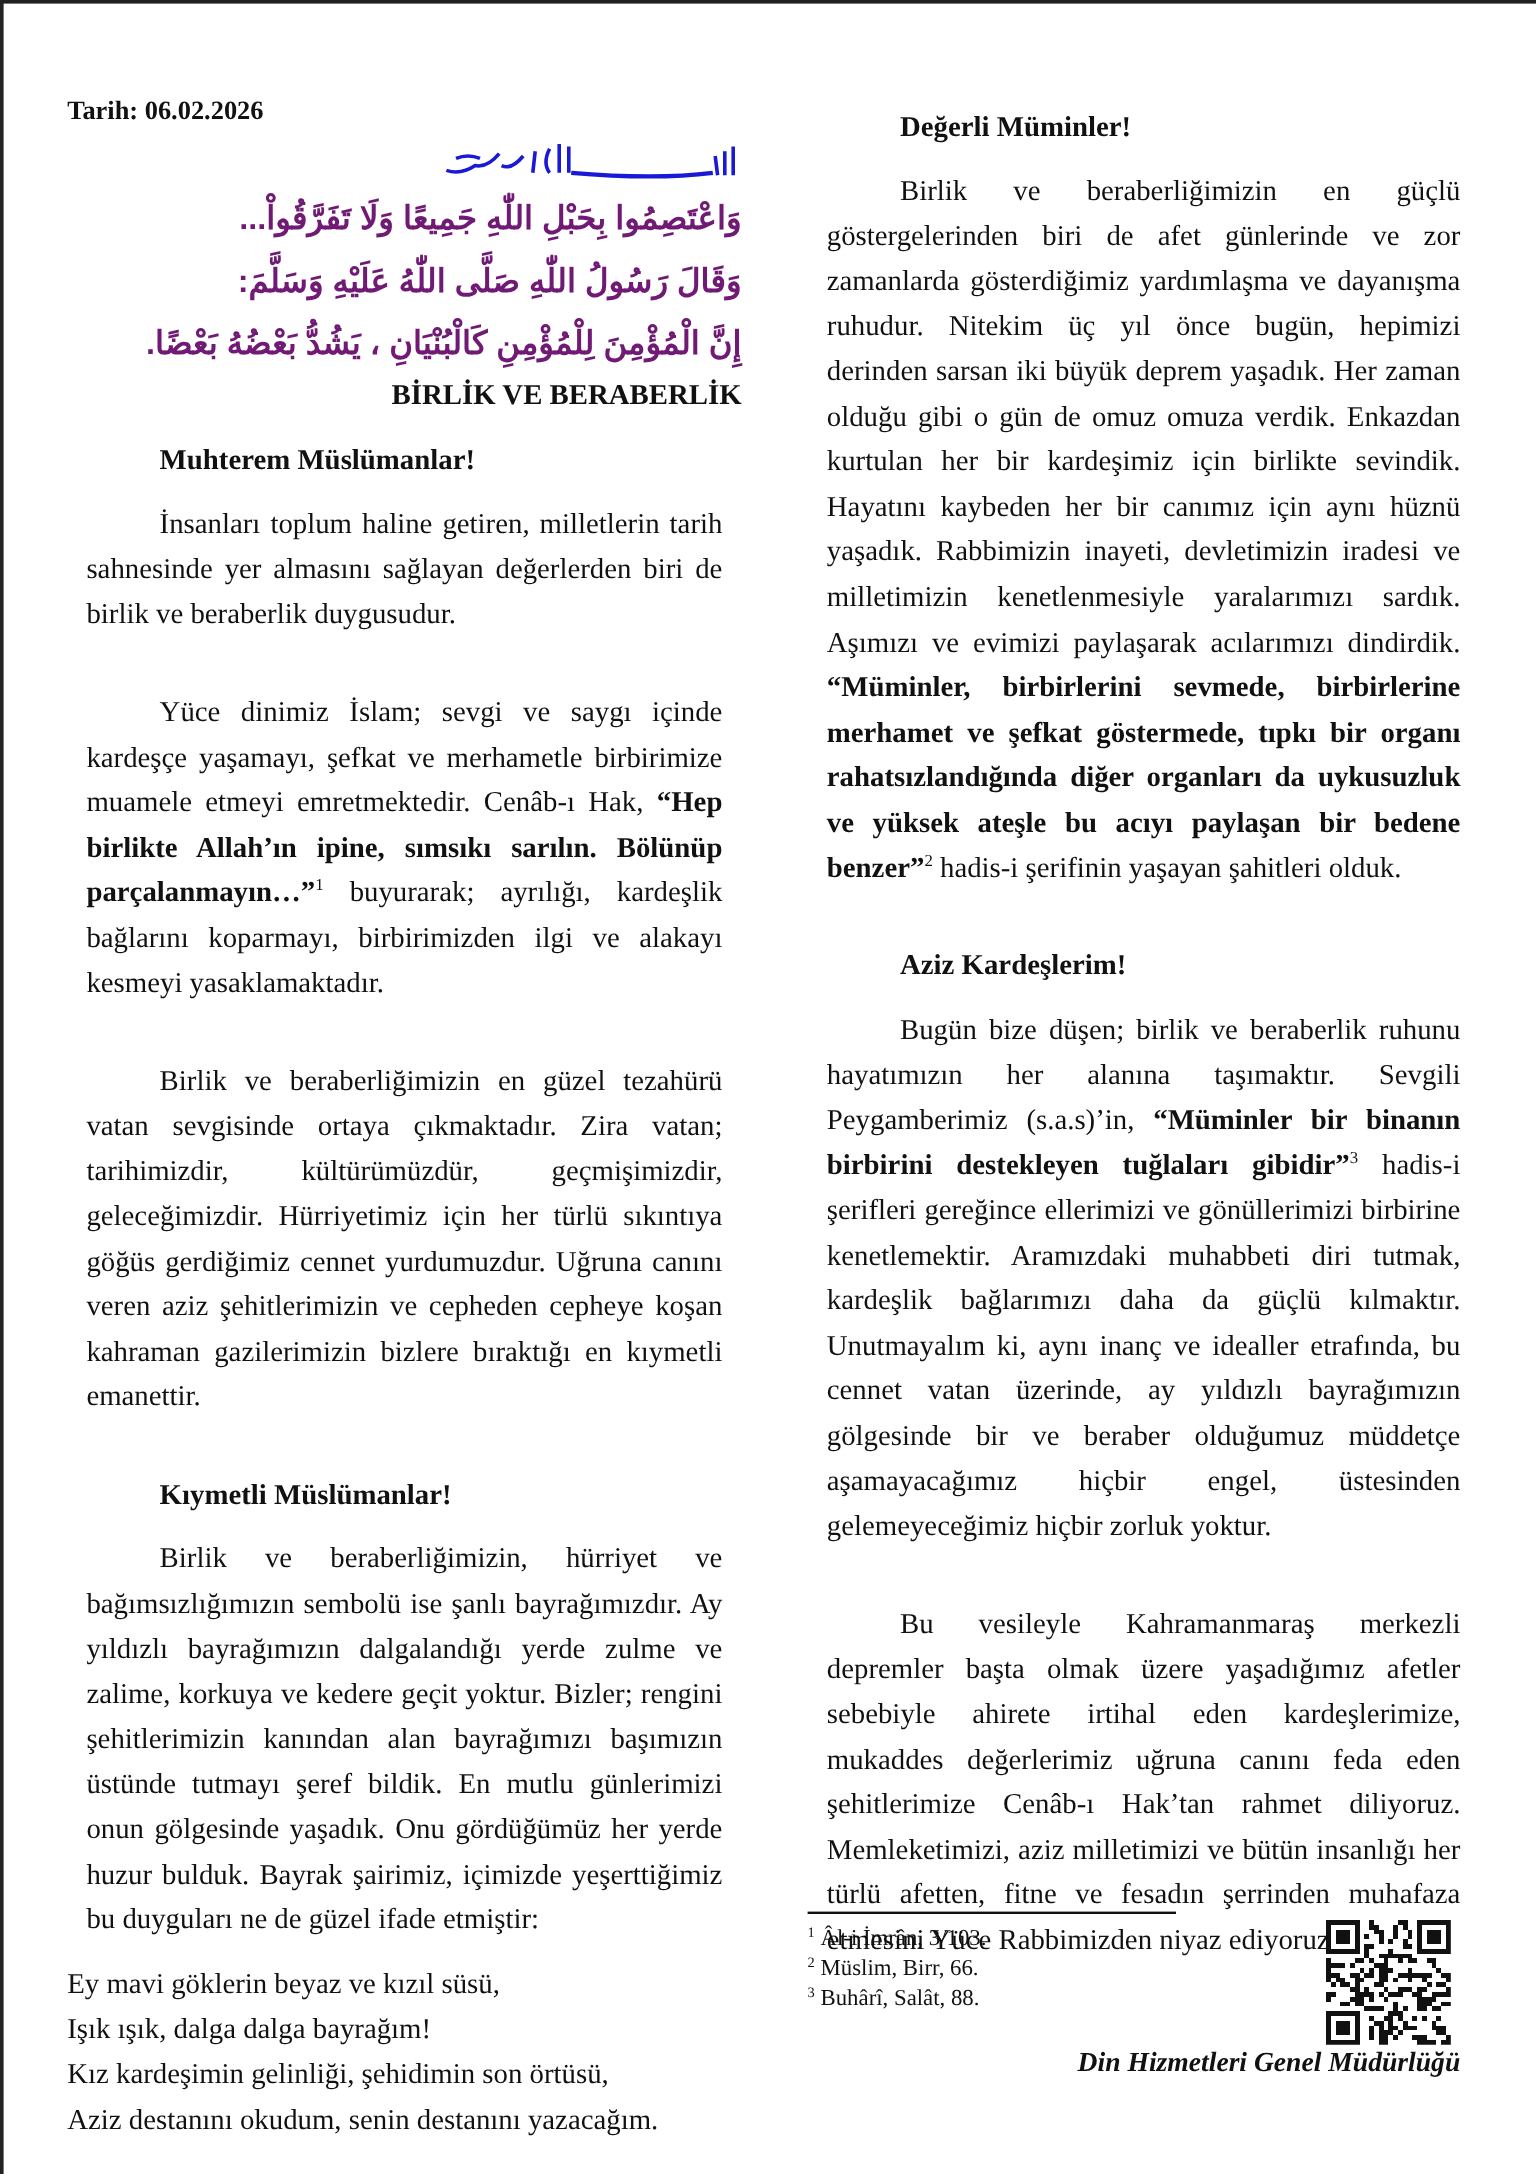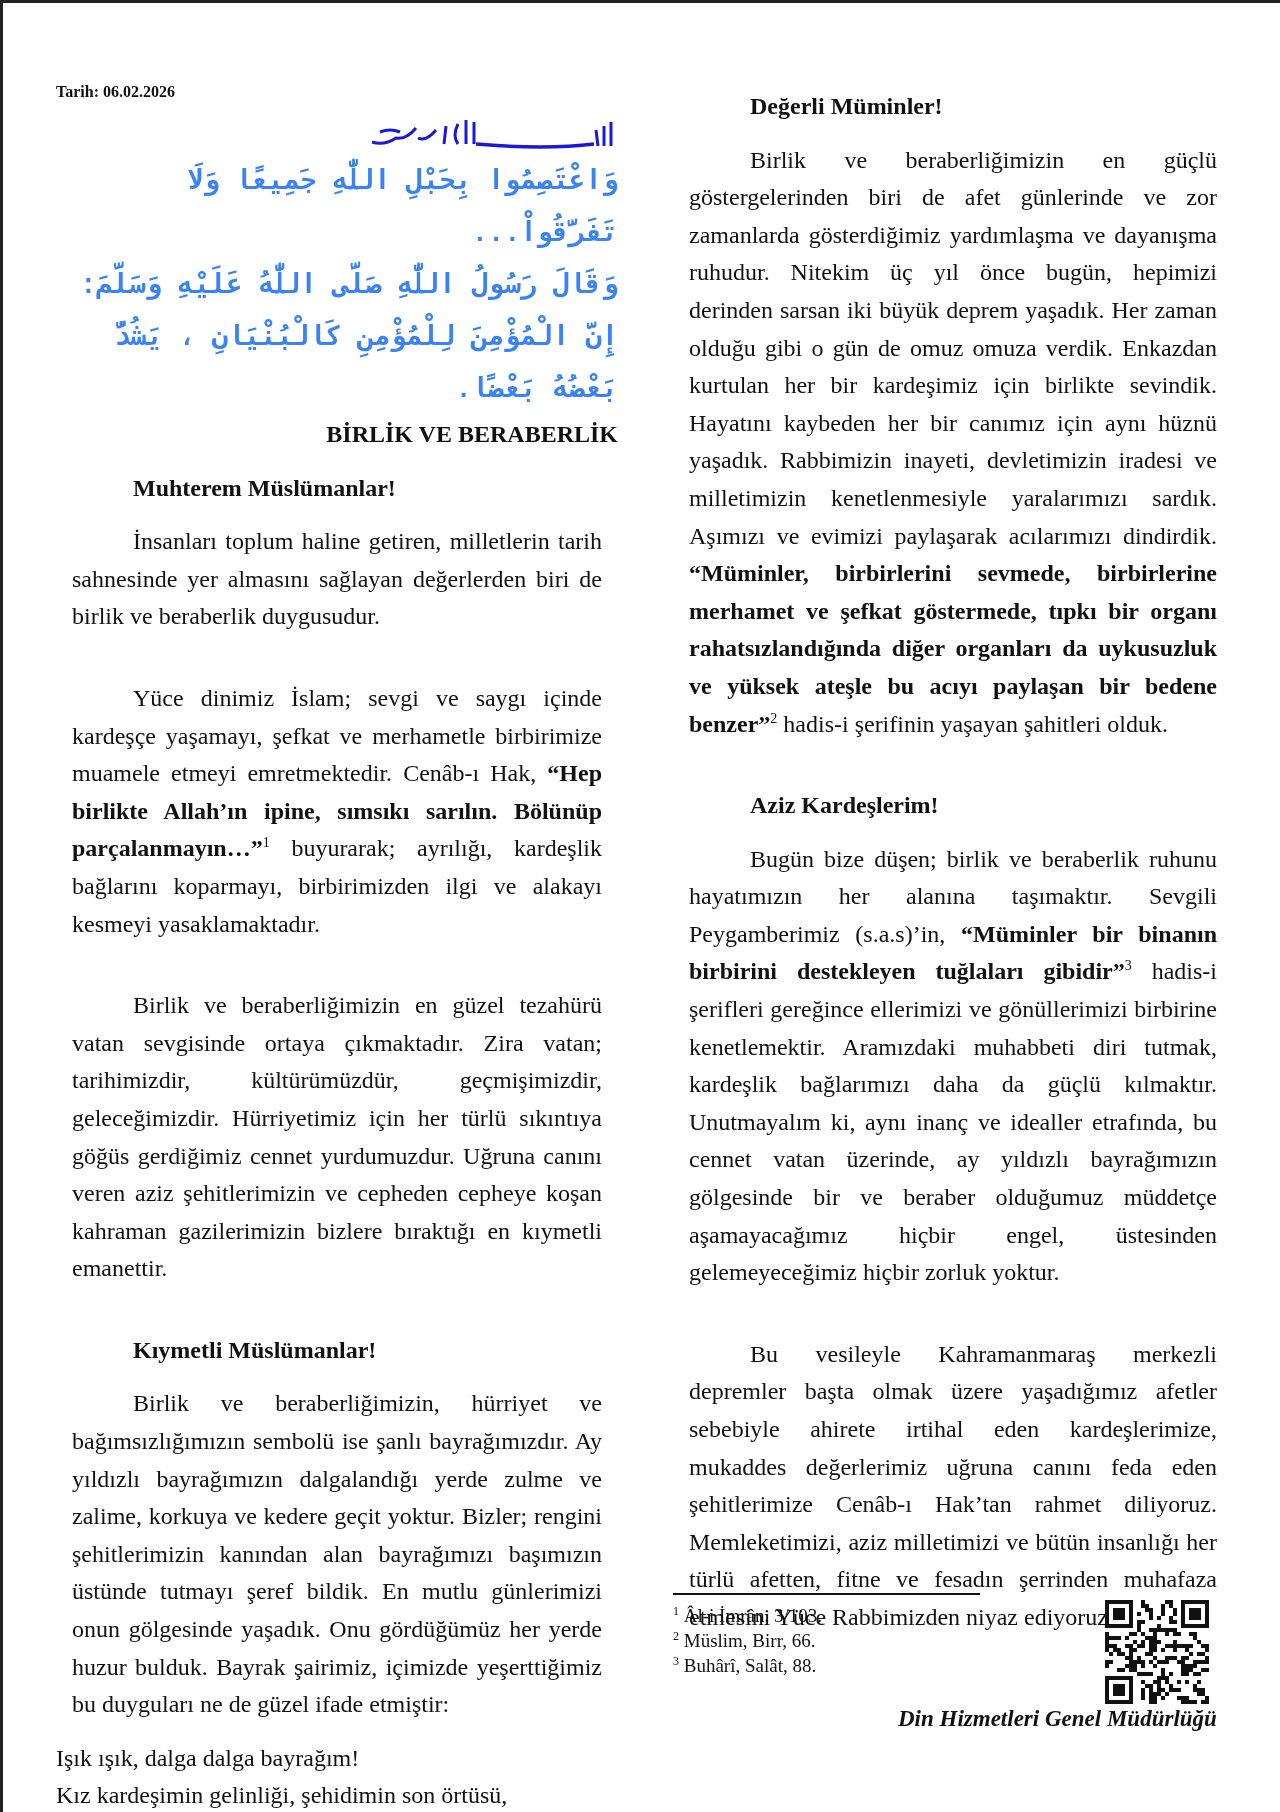--- a/index.html
+++ b/index.html
@@ -7,24 +7,24 @@
     font-family: "Liberation Serif", "DejaVu Serif", serif; color: #111; }
   .frame { position: absolute; left: 0; top: 0; width: 1280px; height: 1812px;
     border-top: 3px solid #222; border-left: 3px solid #222; box-sizing: border-box; }
   .col { position: absolute; font-size: 24px; line-height: 37.6px; text-align: justify; }
   .col-left { left: 56px; top: 72px; width: 562px; }
   .col-right { left: 673px; top: 72px; width: 560px; }
   .p { margin: 16px; text-indent: 61px; }
   .gap { height: 12px; }
   .h { font-weight: bold; margin: 16px; padding-left: 61px; text-align: left; }
   .h-main { font-weight: bold; padding-left: 61px; text-align: right; }
-  .date { font-weight: bold; font-size: 16px; line-height: 40px; margin: 0; }
+  .date { font-weight: bold; font-size: 22px; line-height: 40px; margin: 0; }
   b { font-weight: bold; }
   sup { font-size: 14px; line-height: 0; vertical-align: 9px; }
-  .arabic { direction: rtl; text-align: right; color: #3b82f6; font-family: Liberation Mono, monospace;
+  .arabic { direction: rtl; text-align: right; color: #701a75; font-family: Liberation Sans, sans-serif;
     font-weight: bold; font-size: 27px; line-height: 52px; margin: 0; }
   .basmala { direction: rtl; text-align: right; color: #1a1ad6; height: 44px; position: relative; }
   .basmala svg { position: absolute; right: 2px; top: 4px; }
   .poem { text-align: left; text-indent: 0; margin: 0; white-space: nowrap; }
   .footnote-rule { position: absolute; left: 673px; top: 1593px; width: 307px; height: 0; border-top: 2px solid #111; }
   .footnotes { position: absolute; left: 673px; top: 1603px; font-size: 19px; line-height: 25px; }
   .footnotes sup { font-size: 12px; vertical-align: 7px; }
   .qr { position: absolute; left: 1105px; top: 1600px; width: 104px; height: 104px; }
   .signature { position: absolute; left: 898px; top: 1706px; font-style: italic; font-weight: bold; font-size: 23px; }
 </style>
@@ -48,20 +48,21 @@
   <div class="h-main">BİRLİK VE BERABERLİK</div>
   <p class="h">Muhterem Müslümanlar!</p>
   <p class="p">İnsanları toplum haline getiren, milletlerin tarih sahnesinde yer almasını sağlayan değerlerden biri de birlik ve beraberlik duygusudur.</p>
   <div class="gap"></div>
   <p class="p"><span>Yüce dinimiz İslam; sevgi ve saygı içinde kardeşçe yaşamayı, şefkat ve merhametle birbirimize muamele etmeyi emretmektedir. Cenâb-ı Hak, </span><b>“Hep birlikte Allah’ın ipine, sımsıkı sarılın. Bölünüp parçalanmayın…”</b><sup>1</sup><span> buyurarak; ayrılığı, kardeşlik bağlarını koparmayı, birbirimizden ilgi ve alakayı kesmeyi yasaklamaktadır.</span></p>
   <div class="gap"></div>
   <p class="p">Birlik ve beraberliğimizin en güzel tezahürü vatan sevgisinde ortaya çıkmaktadır. Zira vatan; tarihimizdir, kültürümüzdür, geçmişimizdir, geleceğimizdir. Hürriyetimiz için her türlü sıkıntıya göğüs gerdiğimiz cennet yurdumuzdur. Uğruna canını veren aziz şehitlerimizin ve cepheden cepheye koşan kahraman gazilerimizin bizlere bıraktığı en kıymetli emanettir.</p>
   <div class="gap"></div>
   <p class="h">Kıymetli Müslümanlar!</p>
   <p class="p">Birlik ve beraberliğimizin, hürriyet ve bağımsızlığımızın sembolü ise şanlı bayrağımızdır. Ay yıldızlı bayrağımızın dalgalandığı yerde zulme ve zalime, korkuya ve kedere geçit yoktur. Bizler; rengini şehitlerimizin kanından alan bayrağımızı başımızın üstünde tutmayı şeref bildik. En mutlu günlerimizi onun gölgesinde yaşadık. Onu gördüğümüz her yerde huzur bulduk. Bayrak şairimiz, içimizde yeşerttiğimiz bu duyguları ne de güzel ifade etmiştir:</p>
+  <p class="poem">Ey mavi göklerin beyaz ve kızıl süsü,</p>
   <p class="poem">Işık ışık, dalga dalga bayrağım!</p>
   <p class="poem">Kız kardeşimin gelinliği, şehidimin son örtüsü,</p>
   <p class="poem">Aziz destanını okudum, senin destanını yazacağım.</p>
 </div>
 
 <div class="col col-right">
   <p class="h">Değerli Müminler!</p>
   <p class="p"><span>Birlik ve beraberliğimizin en güçlü göstergelerinden biri de afet günlerinde ve zor zamanlarda gösterdiğimiz yardımlaşma ve dayanışma ruhudur. Nitekim üç yıl önce bugün, hepimizi derinden sarsan iki büyük deprem yaşadık. Her zaman olduğu gibi o gün de omuz omuza verdik. Enkazdan kurtulan her bir kardeşimiz için birlikte sevindik. Hayatını kaybeden her bir canımız için aynı hüznü yaşadık. Rabbimizin inayeti, devletimizin iradesi ve milletimizin kenetlenmesiyle yaralarımızı sardık. Aşımızı ve evimizi paylaşarak acılarımızı dindirdik. </span><b>“Müminler, birbirlerini sevmede, birbirlerine merhamet ve şefkat göstermede, tıpkı bir organı rahatsızlandığında diğer organları da uykusuzluk ve yüksek ateşle bu acıyı paylaşan bir bedene benzer”</b><sup>2</sup><span> hadis-i şerifinin yaşayan şahitleri olduk.</span></p>
   <div class="gap"></div>
   <p class="h">Aziz Kardeşlerim!</p>

